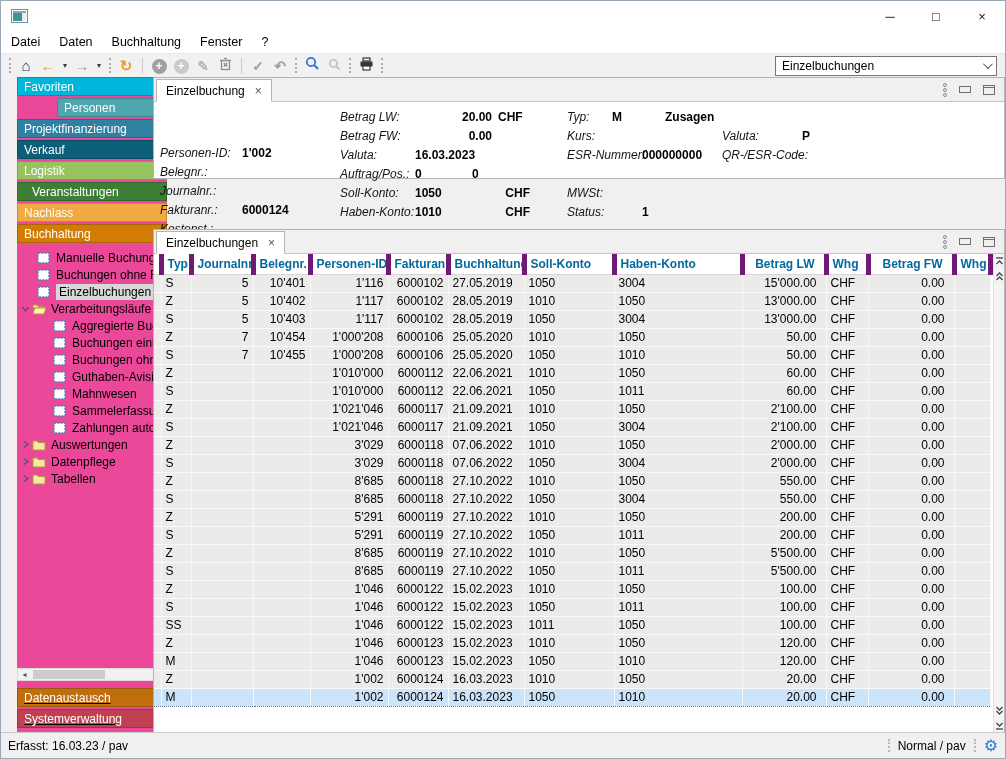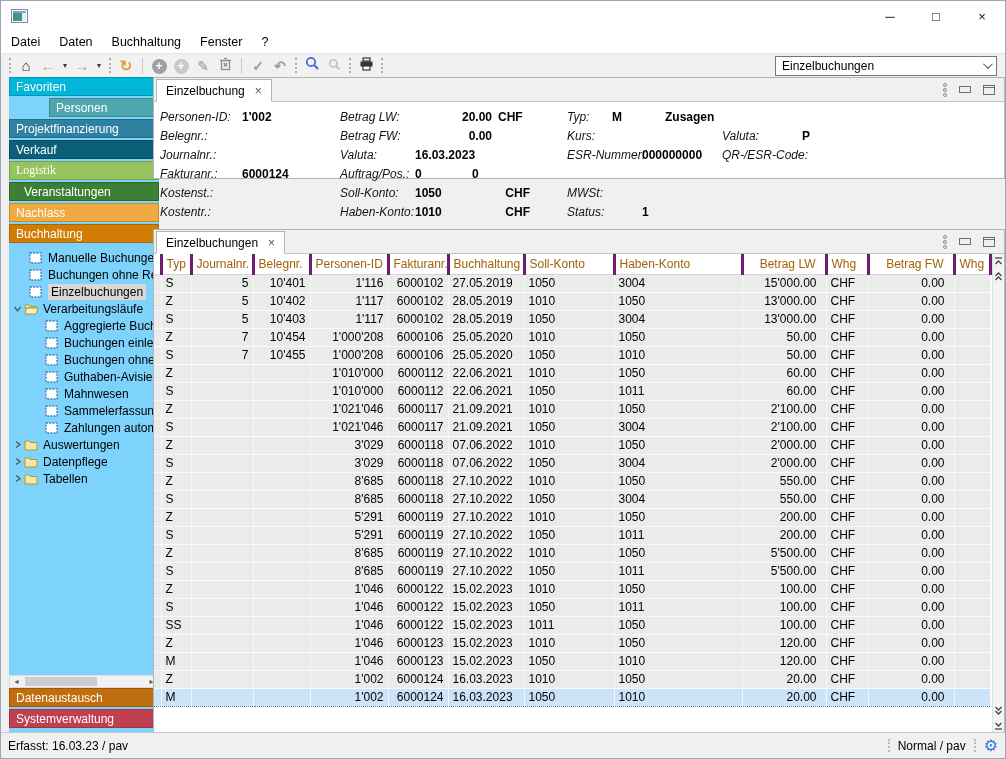--- a/index.html
+++ b/index.html
@@ -34,37 +34,37 @@
   .i-circle.lite{background:#c9c9c9;}
   .i-edit{color:#8d8d8d;font-size:14px;}
   .i-check{color:#9d9d9d;font-weight:bold;}
   .i-undo{color:#9d9d9d;font-weight:bold;}
   .combo{margin-left:auto;margin-right:4px;width:222px;height:20px;border:1px solid #767676;background:#fff;
     display:flex;align-items:center;font-size:12px;padding:0 6px;}
   .combo-chev{margin-left:auto;width:7px;height:7px;border-right:1.4px solid #555;border-bottom:1.4px solid #555;
     transform:rotate(45deg) translateY(-2px);}
 
   
-  .sidebar{position:absolute;top:76px;left:8px;width:150px;bottom:26px;background:#7dd3fc;display:flex;flex-direction:column;}
+  .sidebar{position:absolute;top:76px;left:16px;width:150px;bottom:26px;background:#ec4899;display:flex;flex-direction:column;}
   .side-h{height:19px;margin-bottom:2px;color:#fff;font-size:12px;display:flex;align-items:center;
     padding-left:6px;border:1px solid rgba(0,0,0,0.18);flex:none;}
   .tree{flex:1;overflow:hidden;padding-top:4px;}
   .trow{height:17px;display:flex;align-items:center;font-size:12px;white-space:nowrap;overflow:hidden;}
   .trow.lvl0{padding-left:20px;}
   .trow.folder{padding-left:2px;}
   .trow.lvl1{padding-left:36px;}
   .texp{width:13px;display:flex;justify-content:center;align-items:center;flex:none;}
   .ticon{width:15px;height:13px;margin-right:4px;flex:none;display:flex;align-items:center;}
   .tlabel{color:#000;}
   .trow.sel .tlabel{background:#d8d8d8;padding:1px 3px;}
   .hscroll{height:13px;background:#f1f1f1;border:1px solid #dcdcdc;display:flex;align-items:center;flex:none;margin-top:2px;}
   .hs-btn{width:13px;font-size:8px;color:#555;text-align:center;line-height:11px;flex:none;}
   .hs-thumb{height:9px;width:72px;background:#cdcdcd;margin-left:2px;}
   .hs-fill{flex:1;}
-  .side-bottom{flex:none;margin-top:0;margin-bottom:2px;}
+  .side-bottom{flex:none;margin-top:7px;margin-bottom:2px;text-decoration:underline;}
 
   
   .statusbar{position:absolute;left:0;right:0;bottom:0;height:26px;background:#f0f0f0;border-top:1px solid #c9c9c9;
     display:flex;align-items:center;font-size:12px;padding:0 7px;}
   .sb-right{margin-left:auto;display:flex;align-items:center;}
   .sgrip{width:0;border-left:2px dotted #b9b9b9;height:13px;margin:0 8px;}
   .i-gear{color:#2f7cd6;font-size:16px;line-height:16px;}
 
   
   .pane{position:absolute;left:152px;width:852px;border:1px solid #b4b4b7;background:#fff;display:flex;flex-direction:column;}
@@ -77,21 +77,21 @@
   .pane-ctrls{margin-left:auto;display:flex;align-items:center;padding-right:9px;}
   .pc{margin-left:12px;display:flex;align-items:center;}
   .pc-grip{display:flex;flex-direction:column;}
   .pc-grip i{width:4px;height:4px;border:1px solid #8a8a8a;border-radius:50%;margin:0.5px 0;}
   .pc-min{width:12px;height:7px;border:1px solid #6f6f6f;}
   .pc-max{width:12px;height:10px;border:1px solid #6f6f6f;border-top:3px double #6f6f6f;}
 
   
   .form{position:relative;flex:1;font-size:12px;}
   .fcol{position:absolute;top:5px;}
-  .f1{left:6px;width:176px;}
+  .f1{left:6px;width:176px;margin-top:36px;}
   .f2{left:186px;width:192px;}
   .f3{left:413px;width:434px;}
   .frow{height:19px;display:flex;align-items:center;position:relative;}
   .flabel{font-style:italic;color:#141414;}
   .f1 .flabel{width:82px;flex:none;}
   .fval{font-weight:bold;color:#000;}
   .abs{position:absolute;top:50%;transform:translateY(-50%);}
   .amtbox{left:75px;width:77px;text-align:right;}
   .chfA{left:158px;}
   .chfB{right:2px;}
@@ -100,22 +100,22 @@
   .p0{left:0;}
   .p45{left:45px;}
   .p75{left:75px;}
   .p95{left:98px;}
   .p155{left:155px;}
   .p235{left:235px;}
 
   
   .grid-wrap{flex:1;display:flex;overflow:hidden;}
   table{border-collapse:collapse;table-layout:fixed;width:836px;font-size:12px;flex:none;align-self:flex-start;}
-  th{height:20px;font-weight:normal;background:#fff;border-right:3px solid #701a75;border-bottom:1px solid #d6d6d6;
-    padding:0 4px;white-space:nowrap;overflow:hidden;text-align:left;color:#a16207;}
+  th{height:20px;font-weight:bold;background:#fff;border-right:5px solid #701a75;border-bottom:1px solid #d6d6d6;
+    padding:0 4px;white-space:nowrap;overflow:hidden;text-align:left;color:#0369a1;}
   td{height:18px;background:#ebebeb;border-right:1px solid #f7f7f7;border-bottom:1px solid #fafafa;
     padding:0 4px;white-space:nowrap;overflow:hidden;color:#000;}
   .al-r{text-align:right;}
   .amt{padding-right:9px;}
   tr.selected td{background:#cbe4f9;border-top:1px dotted #6b7b8d;border-bottom:1px dotted #6b7b8d;}
   .vscroll{width:13px;background:#f4f4f4;border-left:1px solid #e0e0e0;display:flex;flex-direction:column;align-items:center;flex:none;}
   .vs-btn{height:15px;width:100%;display:flex;align-items:center;justify-content:center;flex:none;}
   .vs-fill{flex:1;}
 </style>
 </head>
@@ -191,21 +191,21 @@
       <span class="combo-chev"></span>
     </div>
   </div>
 
   <div class="sidebar">
     <div>
         <div class="side-h" style="background: rgb(0, 182, 219);">Favoriten</div>
         <div class="side-h" style="background: rgb(78, 167, 174); margin-left: 40px;">Personen</div>
         <div class="side-h" style="background: rgb(46, 129, 161);">Projektfinanzierung</div>
         <div class="side-h" style="background: rgb(11, 95, 120);">Verkauf</div>
-        <div class="side-h" style="background: rgb(151, 195, 95); font-family: Liberation Serif, serif;">Logistik</div>
+        <div class="side-h" style="background: rgb(151, 195, 95);">Logistik</div>
         <div class="side-h" style="background: rgb(61, 127, 53); padding-left: 14px;">Veranstaltungen</div>
         <div class="side-h" style="background: rgb(239, 170, 65);">Nachlass</div>
         <div class="side-h" style="background: rgb(209, 125, 5); text-align: center;">Buchhaltung</div>
       </div>
     <div class="tree">
         <div class="trow lvl0">
           <span class="ticon">
             <svg width="13" height="12" viewBox="0 0 13 12">
               <rect x="1" y="1" width="11" height="10" fill="#fff" stroke="#4a7ebb" stroke-width="1.4" stroke-dasharray="2,1.2"></rect>
             </svg>

